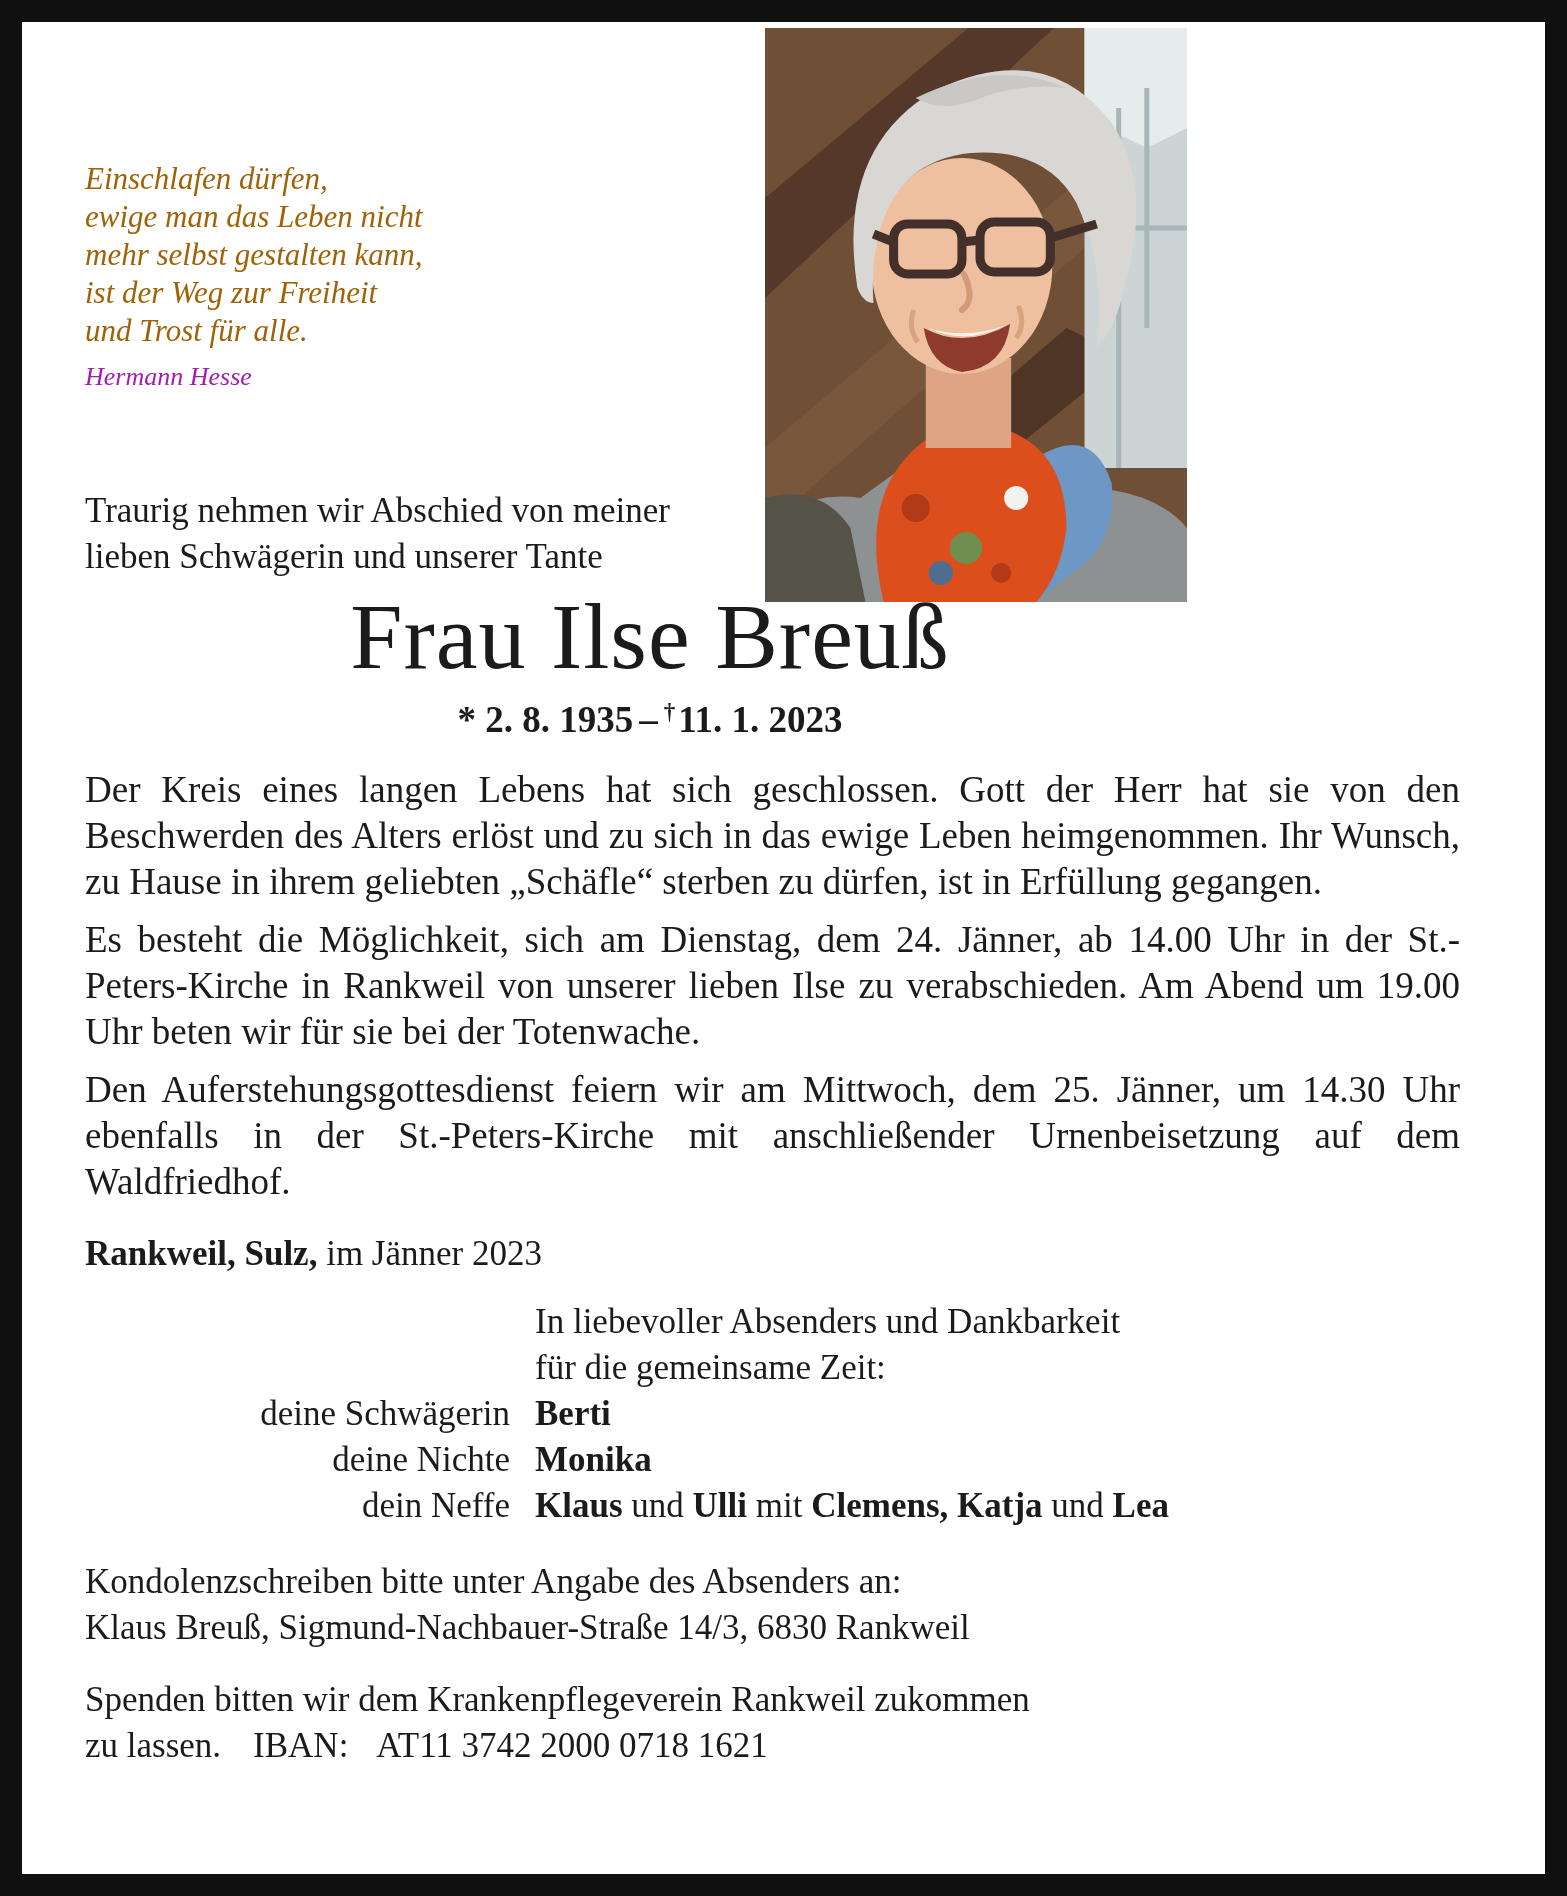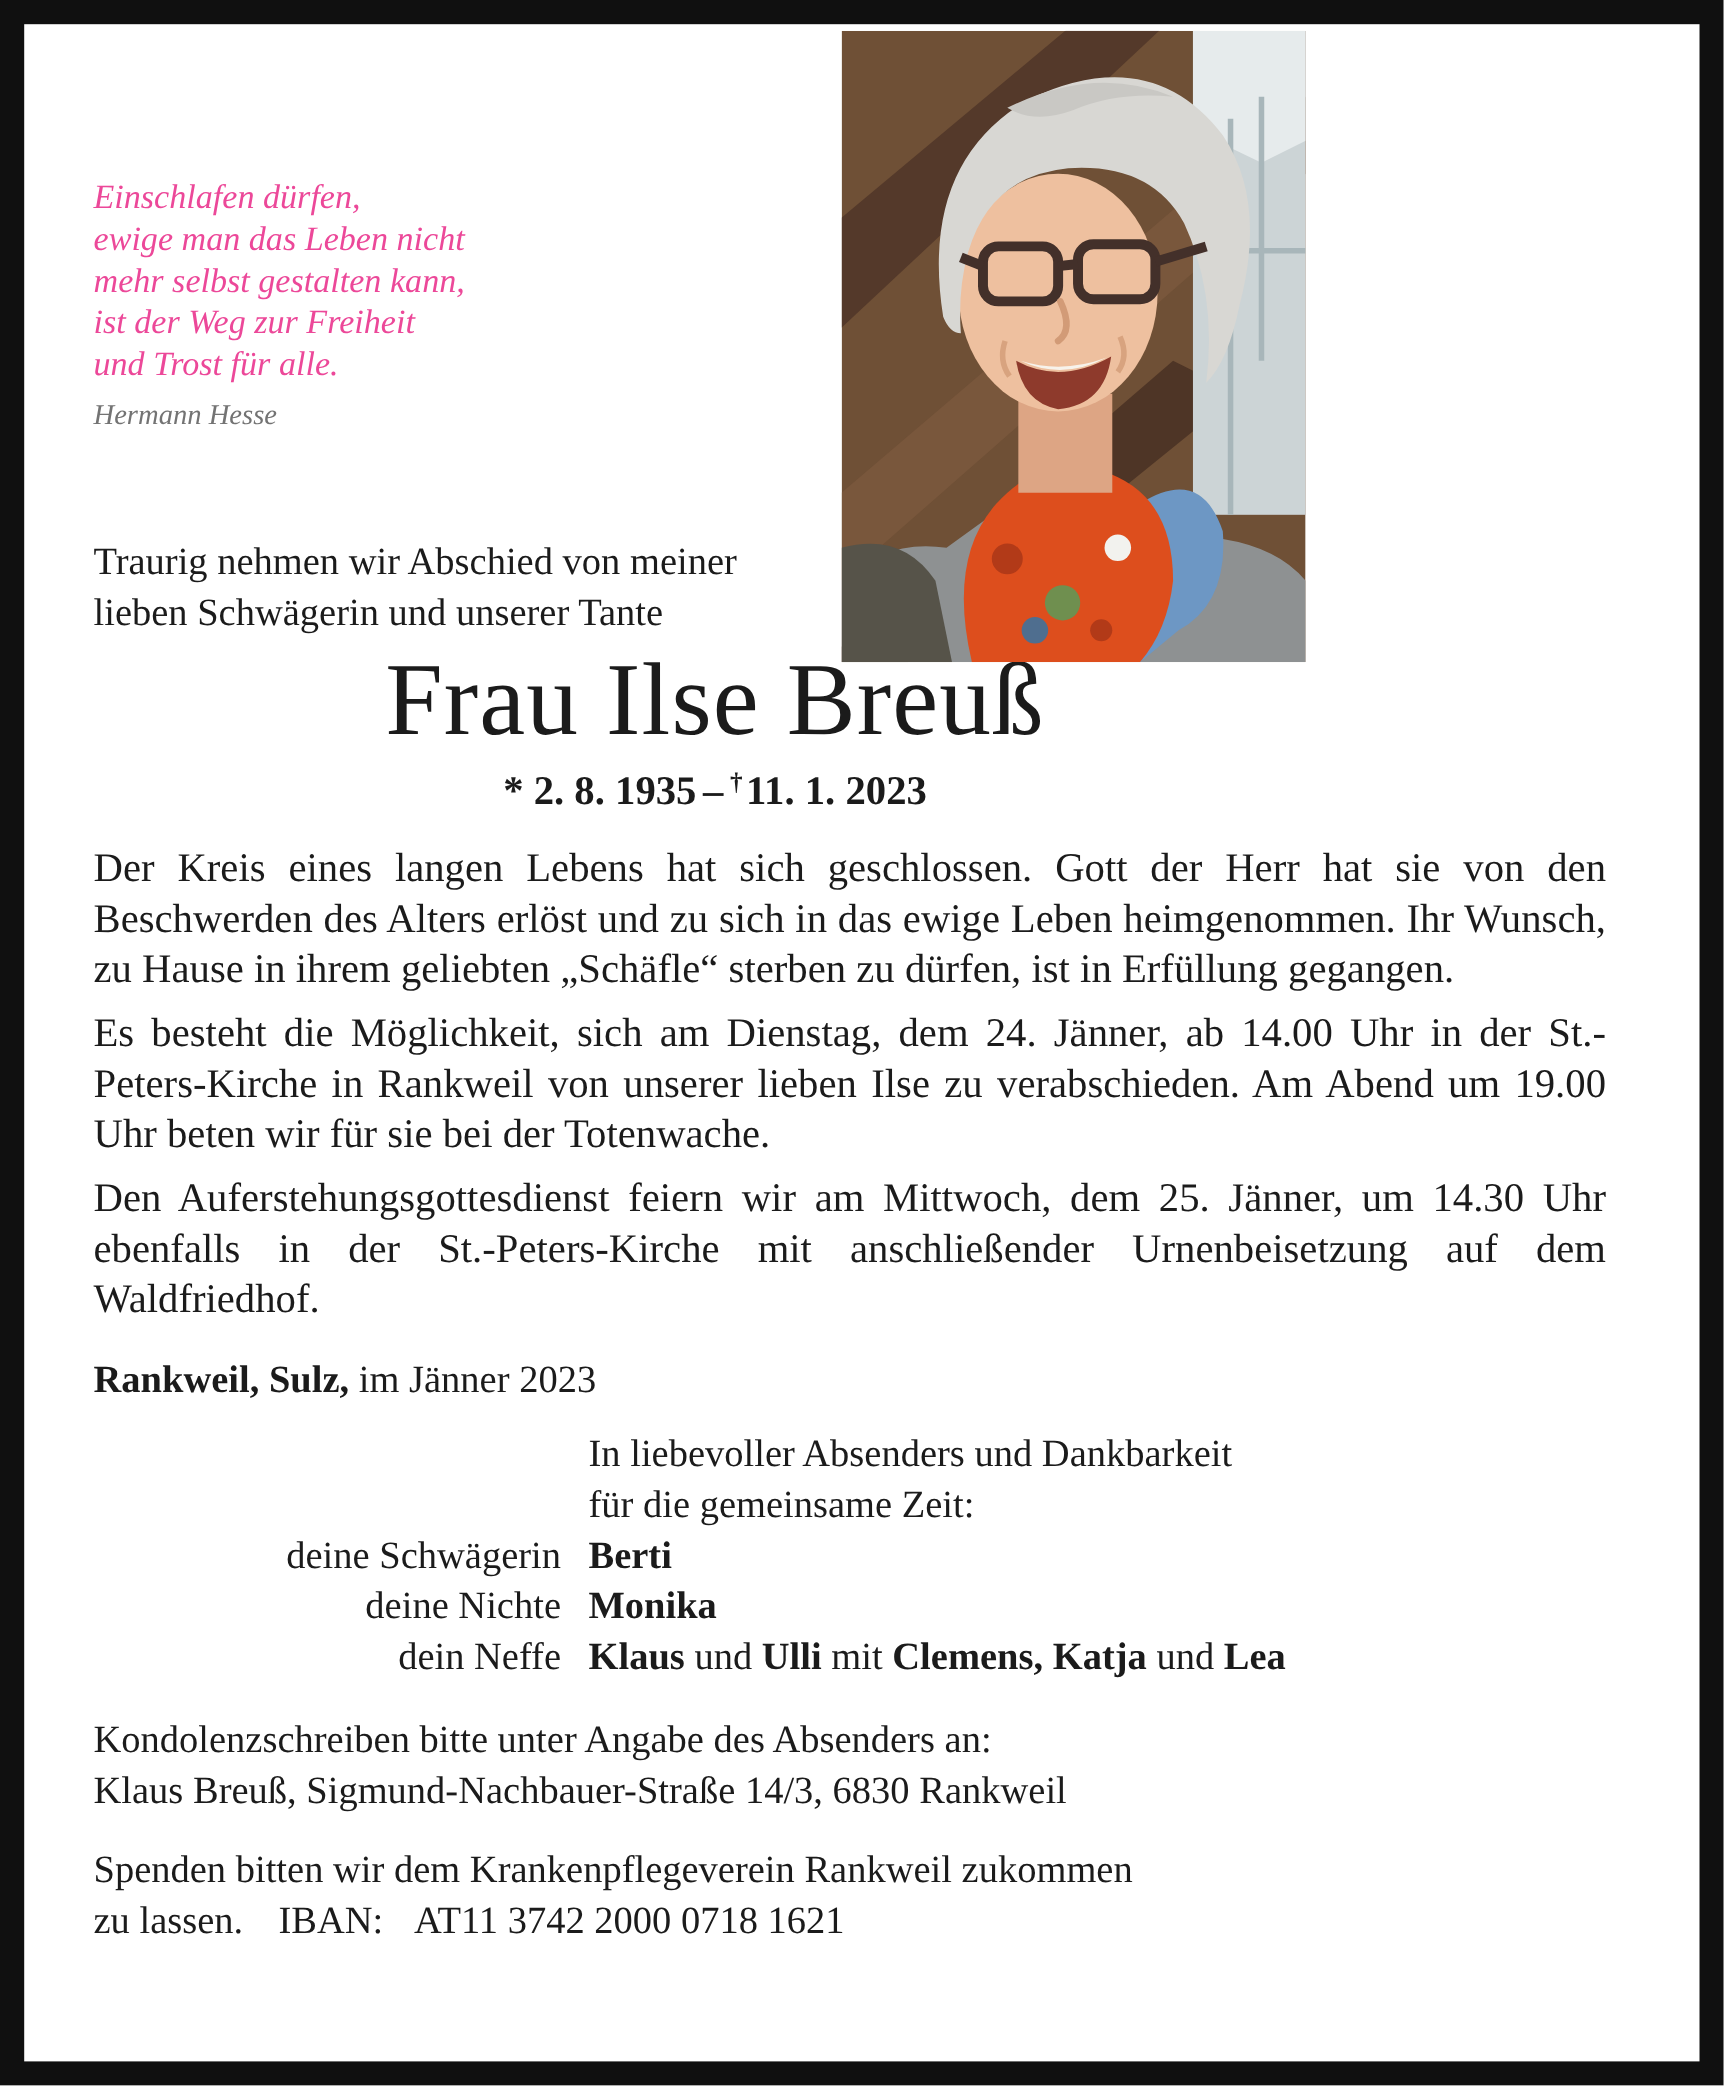--- a/index.html
+++ b/index.html
@@ -13,22 +13,22 @@
     color:#1b1b1b;
     font-family:"Liberation Serif","DejaVu Serif",serif;
     overflow:hidden;
   }
 
   
   .photo { position:absolute; left:743px; top:6px; width:422px; height:574px; overflow:hidden; }
   .photo svg { width:100%; height:100%; display:block; }
 
   
-  .quote { margin:138px 0 0 63px; font-style:italic; font-size:31px; line-height:38px; color:#ec4899; }
-  .quote-attrib { margin:12px 0 0 63px; font-style:italic; font-size:26px; color:#737373; }
+  .quote { margin:138px 0 0 63px; font-style:italic; font-size:31px; line-height:38px; color:#a16207; }
+  .quote-attrib { margin:12px 0 0 63px; font-style:italic; font-size:26px; color:#a21caf; }
 
   
   .intro { margin:96px 650px 0 63px; font-size:35px; line-height:46px; }
 
   
   .title-wrap { margin:6px 330px 0 63px; text-align:center; }
   .name { font-size:94px; line-height:100px; font-weight:normal; letter-spacing:1px; }
   .dates { margin-top:12px; font-size:37px; font-weight:bold; }
   .dates .cross { font-size:0.62em; vertical-align:super; margin-right:3px; }
   .dates .dash { padding:0 6px; }

